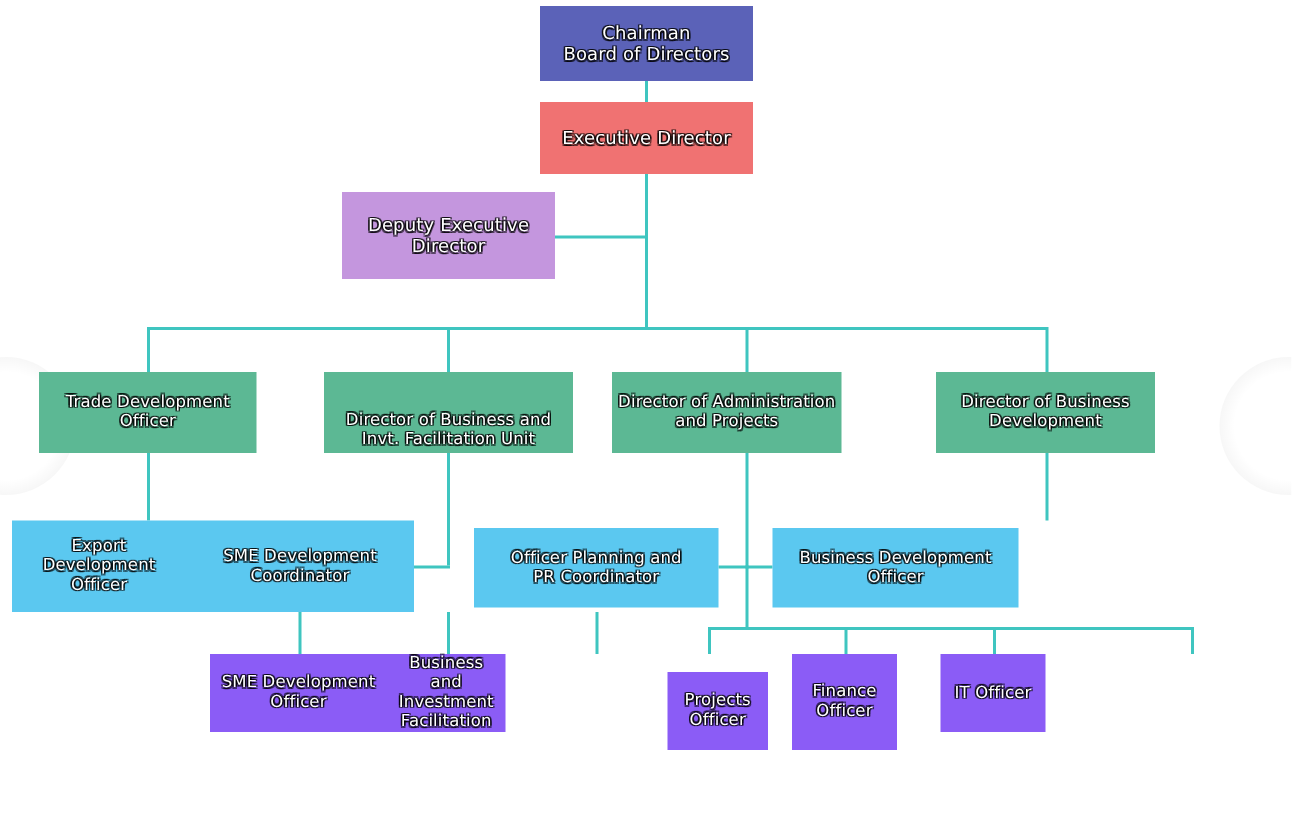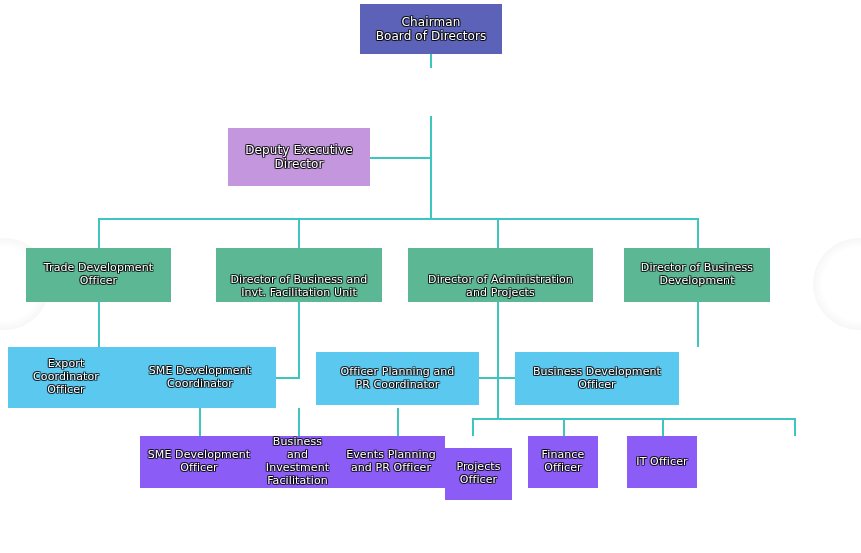--- a/index.html
+++ b/index.html
@@ -111,46 +111,49 @@
   <div class="line h" style="left:472px; top:418px; width:26px;"></div>
   <div class="line v" style="left:563px; top:418px; height:18px;"></div>
   <div class="line v" style="left:662px; top:418px; height:18px;"></div>
   <div class="line v" style="left:794px; top:418px; height:18px;"></div>
 
   <div class="node lvl-chairman" style="left:360px; top:4px; width:142px; height:50px;">
     <span class="label">Chairman
 Board of Directors</span>
   </div>
 
+  <div class="node lvl-exec" style="left:360px; top:68px; width:142px; height:48px;">
+    <span class="label">Executive Director</span>
+  </div>
 
   <div class="node lvl-deputy" style="left:228px; top:128px; width:142px; height:58px;">
     <span class="label">Deputy Executive
 Director</span>
   </div>
 
   <div class="node lvl-director" style="left:26px; top:248px; width:145px; height:54px;">
     <span class="label">Trade Development
 Officer</span>
   </div>
   <div class="node lvl-director" style="left:216px; top:248px; width:166px; height:54px;align-items:flex-end;">
     <span class="label">Director of Business and
 Invt. Facilitation Unit</span>
   </div>
-  <div class="node lvl-director" style="left:408px; top:248px; width:185px; height:54px;align-items:flex-end;">
+  <div class="node lvl-director" style="left:408px; top:248px; width:153px; height:54px;">
     <span class="label">Director of Administration
 and Projects</span>
   </div>
   <div class="node lvl-director" style="left:624px; top:248px; width:146px; height:54px;">
     <span class="label">Director of Business
 Development</span>
   </div>
 
   <div class="node lvl-coord" style="left:8px; top:347px; width:116px; height:61px;">
     <span class="label">Export
-Coordinator
+Development
 Officer</span>
   </div>
   <div class="node lvl-coord" style="left:124px; top:347px; width:152px; height:61px;">
     <span class="label">SME Development
 Coordinator</span>
   </div>
   <div class="node lvl-coord" style="left:316px; top:352px; width:163px; height:53px;">
     <span class="label">Officer Planning and
 PR Coordinator</span>
   </div>
@@ -161,29 +164,25 @@
 
   <div class="node lvl-officer" style="left:140px; top:436px; width:118px; height:52px;">
     <span class="label">SME Development
 Officer</span>
   </div>
   <div class="node lvl-officer" style="left:258px; top:436px; width:79px; height:52px;">
     <span class="label">Business and
 Investment
 Facilitation</span>
   </div>
-  <div class="node lvl-officer" style="left:337px; top:436px; width:108px; height:52px;">
-    <span class="label">Events Planning
-and PR Officer</span>
-  </div>
   <div class="node lvl-officer" style="left:445px; top:436px; width:67px; height:52px;margin-top:12px;">
     <span class="label">Projects
 Officer</span>
   </div>
-  <div class="node lvl-officer" style="left:528px; top:436px; width:70px; height:52px;">
+  <div class="node lvl-officer" style="left:528px; top:436px; width:70px; height:64px;">
     <span class="label">Finance
 Officer</span>
   </div>
   <div class="node lvl-officer" style="left:627px; top:436px; width:70px; height:52px;">
     <span class="label">IT Officer</span>
   </div>
 
 </div>
 
 </body></html>

